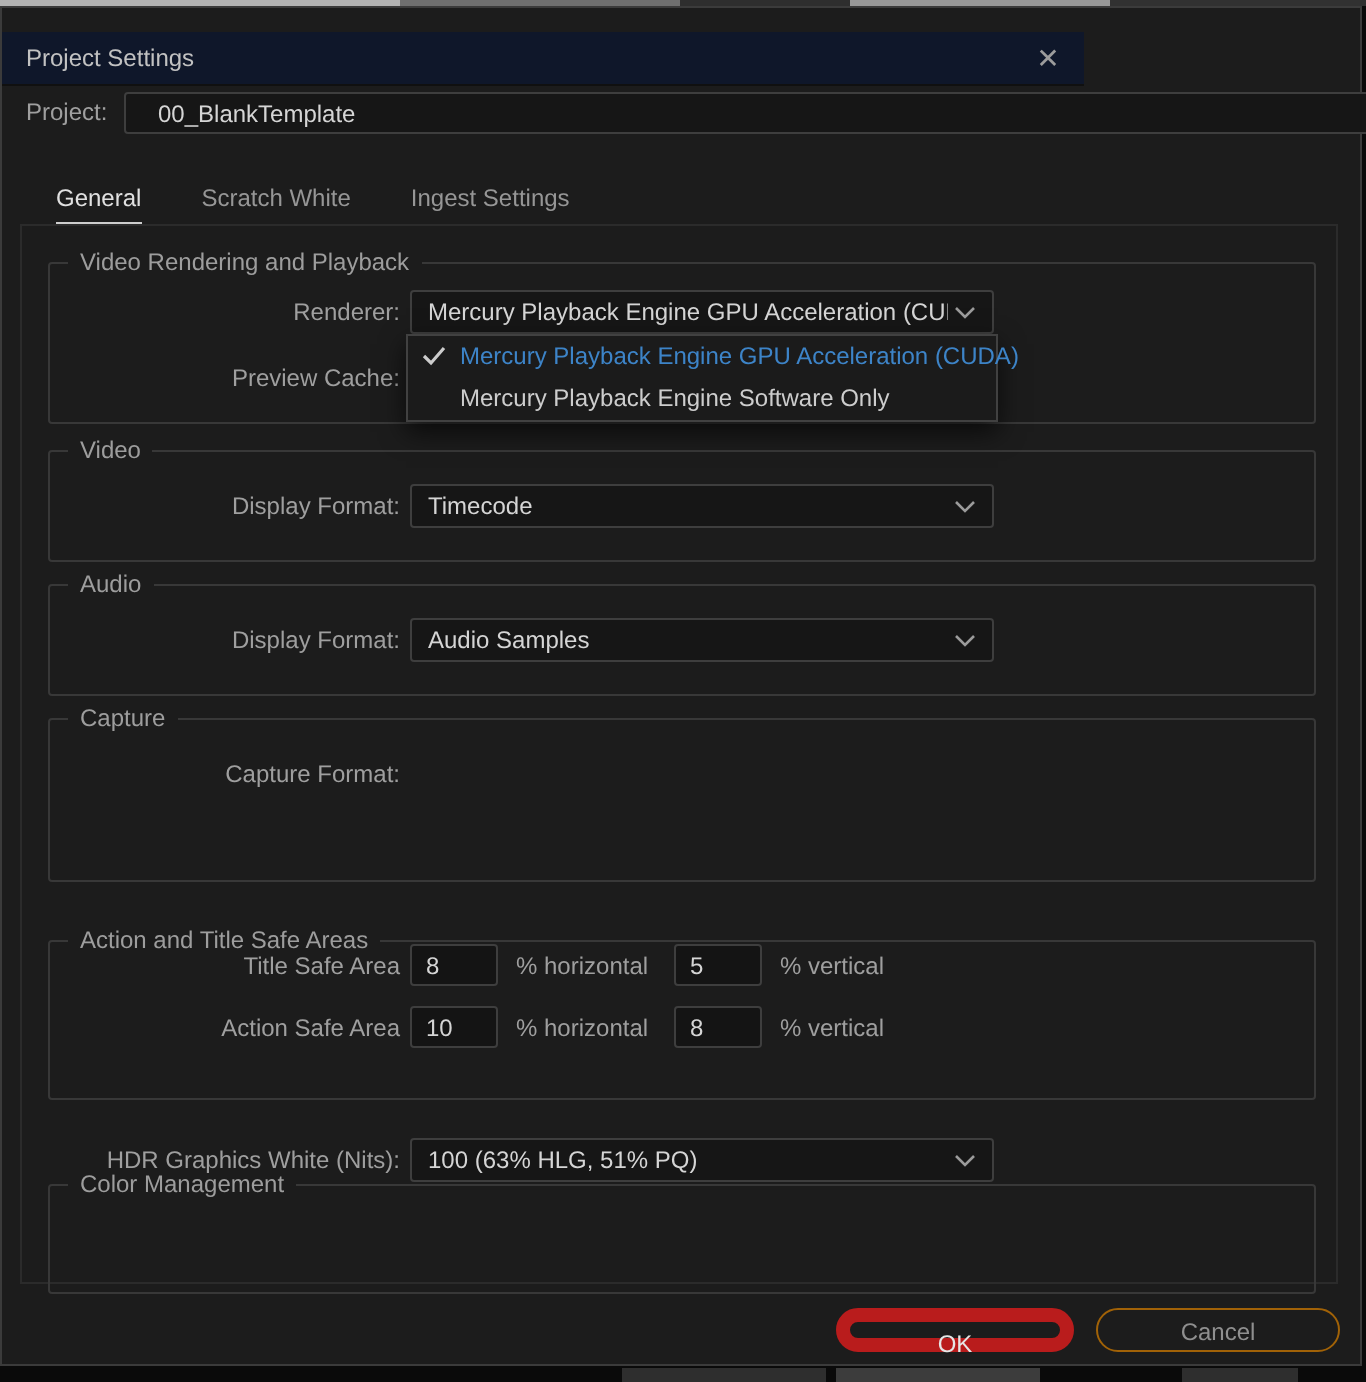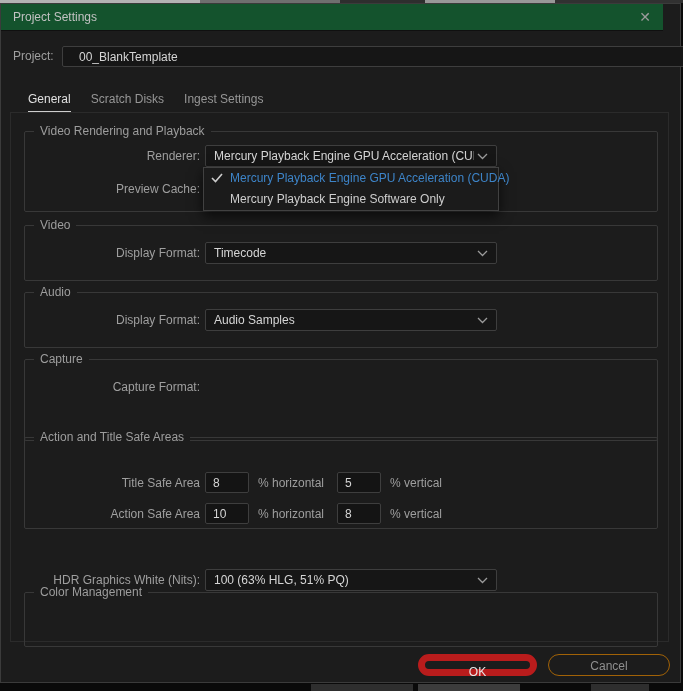--- a/index.html
+++ b/index.html
@@ -7,37 +7,37 @@
     position:relative;width:683px;height:691px;overflow:hidden;
     font-family:"Liberation Sans",sans-serif;font-size:12px;
     background:#0a0a0a;color:#cfcfcf;
   }
   .edge-seg{position:absolute;top:0;height:3px;}
   .dialog-frame{
     position:absolute;left:0;top:3px;width:681px;height:680px;
     background:#1c1c1c;border:1px solid #3b3b3b;box-sizing:border-box;
   }
   .titlebar{
-    position:absolute;left:1px;top:4px;width:662px;height:27px;
-    background:#14532d;border-bottom:1px solid #101010;box-sizing:border-box;
+    position:absolute;left:1px;top:16px;width:541px;height:27px;
+    background:#0f172a;border-bottom:1px solid #101010;box-sizing:border-box;
   }
   .title-text{position:absolute;left:12px;top:0;line-height:26px;color:#c2c2c2;}
   .close-btn{
     position:absolute;right:6px;top:2px;width:24px;height:22px;
     color:#9c9c9c;font-size:14px;text-align:center;line-height:22px;cursor:default;
   }
   .label{color:#9f9f9f;}
   .project-label{position:absolute;left:13px;top:46px;height:21px;line-height:21px;}
   .field{
     background:#161616;border:1px solid #3e3e3e;box-sizing:border-box;border-radius:2px;
     display:flex;align-items:center;color:#d5d5d5;
   }
   .project-field{position:absolute;left:62px;top:46px;width:682px;height:21px;padding:0 16px;text-align:center;}
   .chev{position:absolute;right:8px;top:50%;margin-top:-3px;}
-  .tabs{position:absolute;left:28px;top:92px;height:21px;display:flex;gap:20px;}
+  .tabs{position:absolute;left:28px;top:92px;height:21px;display:flex;gap:30px;}
   .tab{color:#969696;padding-bottom:4px;cursor:default;}
   .tab.active{color:#e0e0e0;border-bottom:2px solid #cdcdcd;}
   .panel{
     position:absolute;left:10px;top:112px;width:659px;height:530px;
     border:1px solid #2b2b2b;box-sizing:border-box;
   }
   .groupbox{
     position:absolute;left:24px;width:634px;
     border:1px solid #383838;box-sizing:border-box;border-radius:2px;
   }
@@ -99,21 +99,21 @@
   <div class="project-label label">Project:</div>
   <div class="field project-field">
     <span class="val">00_BlankTemplate</span>
     <svg class="chev" width="11" height="7">
         <polyline points="1,1 5.5,5.5 10,1" fill="none" stroke="#9b9b9b" stroke-width="1.3"></polyline>
       </svg>
   </div>
 
   <div class="tabs">
     <div class="tab active">General</div>
-    <div class="tab">Scratch Disks</div>
+    <div class="tab">Scratch White</div>
     <div class="tab">Ingest Settings</div>
   </div>
 
   <div class="panel"></div>
 
   <div class="groupbox" style="top:131px;height:81px;">
     <div class="legend">Video Rendering and Playback</div>
   </div>
   <div class="frow" style="top:145px;">
     <span class="rlabel">Renderer:</span>
@@ -166,21 +166,21 @@
     </div>
   </div>
 
   <div class="groupbox" style="top:359px;height:82px;">
     <div class="legend">Capture</div>
   </div>
   <div class="frow" style="top:376px;">
     <span class="rlabel">Capture Format:</span>
   </div>
 
-  <div class="groupbox" style="top:437px;height:92px;">
+  <div class="groupbox" style="top:470px;height:80px;">
     <div class="legend">Action and Title Safe Areas</div>
   </div>
   <div class="frow" style="top:472px;">
     <span class="rlabel">Title Safe Area</span>
     <input class="num-input" style="left: 205px;" value="8">
     <span class="suffix" style="left:258px;">% horizontal</span>
     <input class="num-input" style="left: 337px;" value="5">
     <span class="suffix" style="left:390px;">% vertical</span>
   </div>
   <div class="frow" style="top:503px;">

